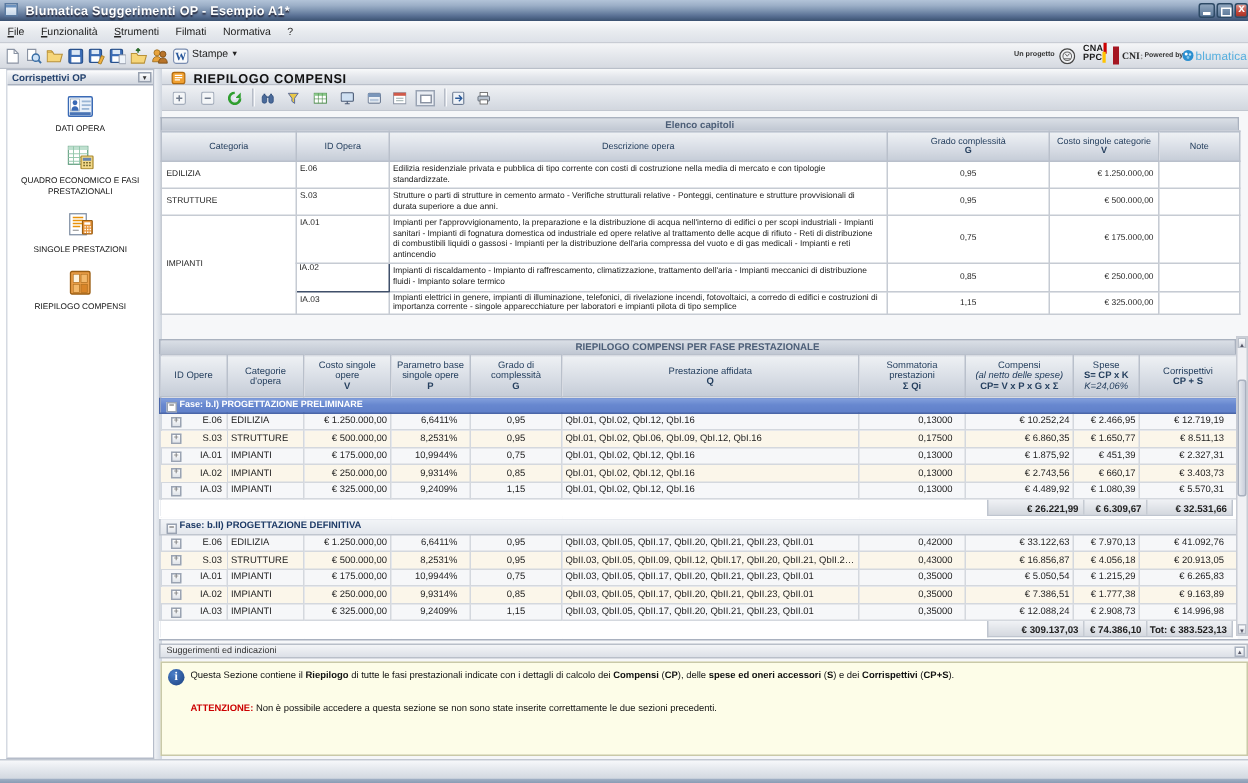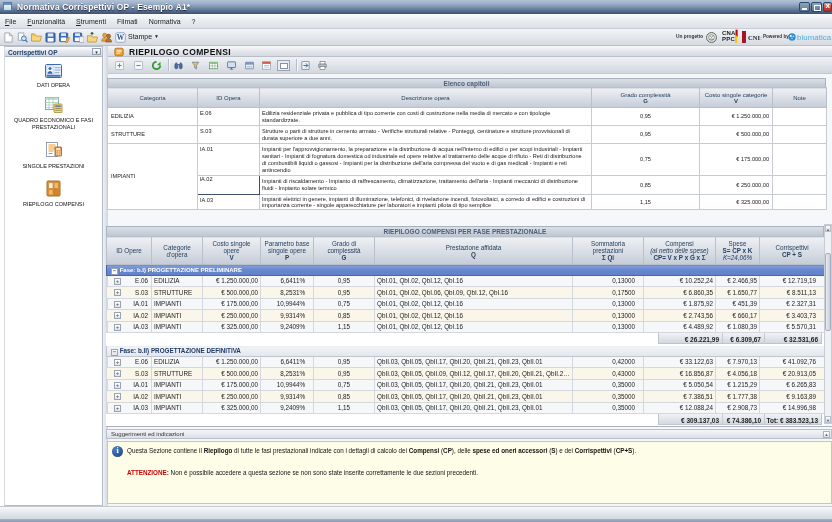--- a/index.html
+++ b/index.html
@@ -84,21 +84,21 @@
 #sugg { position:absolute; left:-2px; top:383px; width:726px; height:10px; background:linear-gradient(#f4f5f7,#dce0e7); border:1px solid #b9bfc9; font-size:6px; color:#333; padding:1px 0 0 4px; }
 #sugg .colbtn { position:absolute; right:1px; top:1px; width:7px; height:7px; border:1px solid #a9b1bf; background:linear-gradient(#fff,#dde1e8); font-size:4px; text-align:center; line-height:6px; color:#556; }
 #infobox { position:absolute; left:-1px; top:395px; width:725px; height:63px; background:#fdfde8; border:1px solid #c9c9a8; font-size:6.3px; color:#111; }
 #bottombar { position:absolute; left:0; top:506px; width:832px; height:13px; background:linear-gradient(#f7f8fa,#e2e6ec 55%,#d2d8e0); border-top:1px solid #c2c8d2; }
 #bottomedge { position:absolute; left:0; top:519px; width:832px; height:3px; background:linear-gradient(#a3b2c6,#8a9cb4); }
 </style>
 </head>
 <body>
 <div id="titlebar">
   <div class="ticon"></div>
-  <div class="ttext">Normativa Corrispettivi OP - Esempio A1*</div>
+  <div class="ttext">Blumatica Suggerimenti OP - Esempio A1*</div>
   <div class="winbtn" id="btnmin"></div>
   <div class="winbtn" id="btnmax"></div>
   <div class="winbtn" id="btncls"></div>
 </div>
 <div id="menubar">
     <div class="inner">
   <span><u>F</u>ile</span><span><u>F</u>unzionalità</span><span><u>S</u>trumenti</span><span>Filmati</span><span>Normativa</span><span>?</span>
 </div>
   </div>
 <div id="toolbar">

